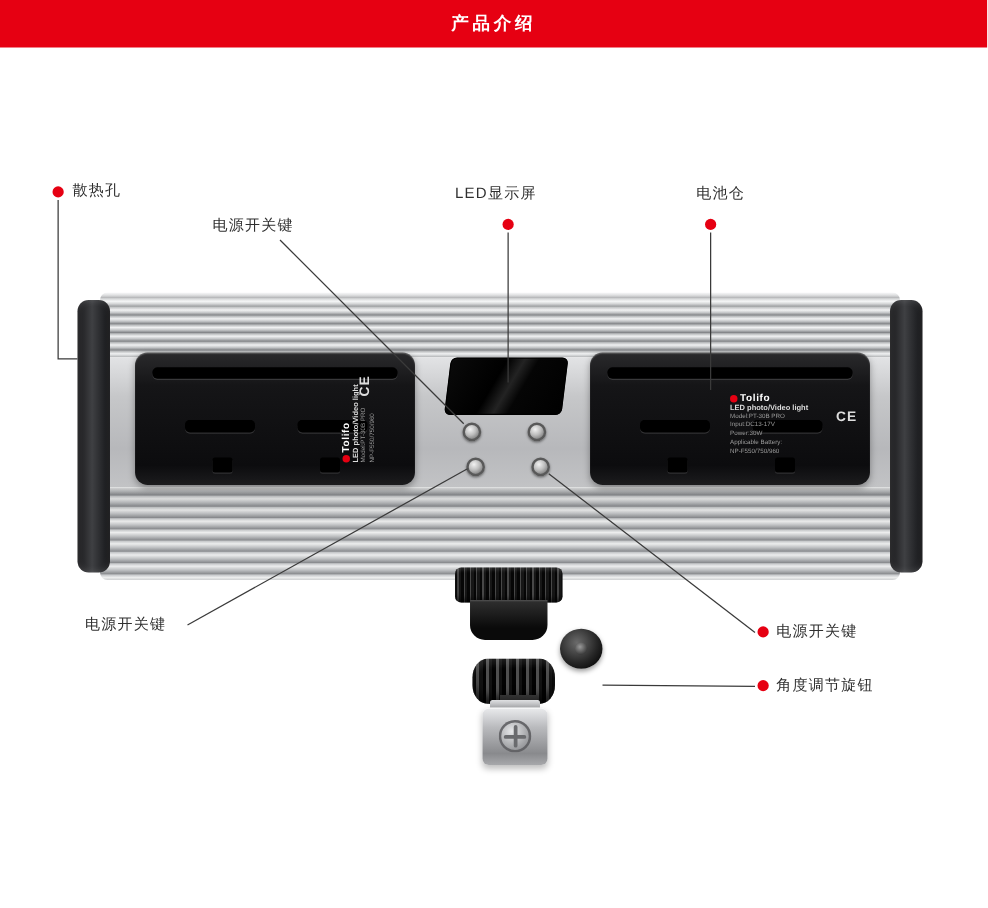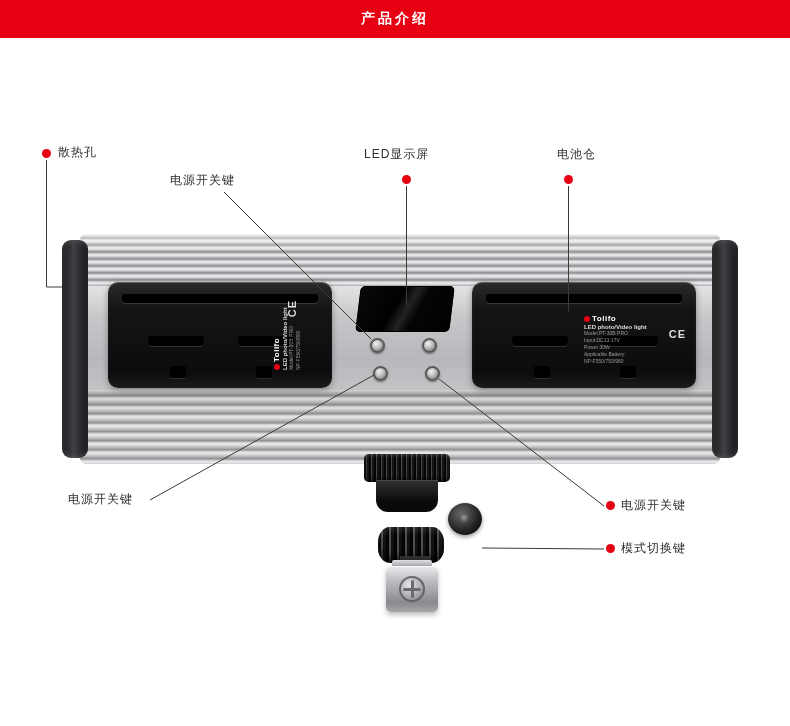--- a/index.html
+++ b/index.html
@@ -226,15 +226,15 @@
   <div class="dot" style="left:564px;top:175px;"></div>
   <div class="dot" style="left:606px;top:501px;"></div>
   <div class="dot" style="left:606px;top:544px;"></div>
 
   <div class="callout-label" style="left:58px;top:144px;">散热孔</div>
   <div class="callout-label" style="left:170px;top:172px;">电源开关键</div>
   <div class="callout-label" style="left:364px;top:146px;">LED显示屏</div>
   <div class="callout-label" style="left:557px;top:146px;">电池仓</div>
   <div class="callout-label" style="left:68px;top:491px;">电源开关键</div>
   <div class="callout-label" style="left:621px;top:497px;">电源开关键</div>
-  <div class="callout-label" style="left:621px;top:540px;">模式切换键</div>
+  <div class="callout-label" style="left:621px;top:540px;">角度调节旋钮</div>
 
 </div>
 
 </body></html>

